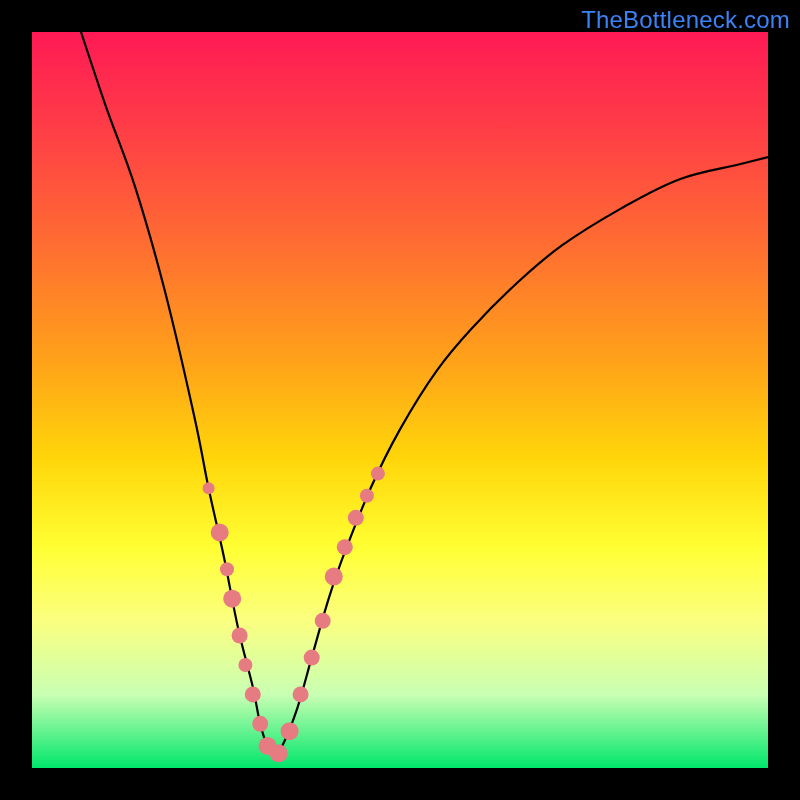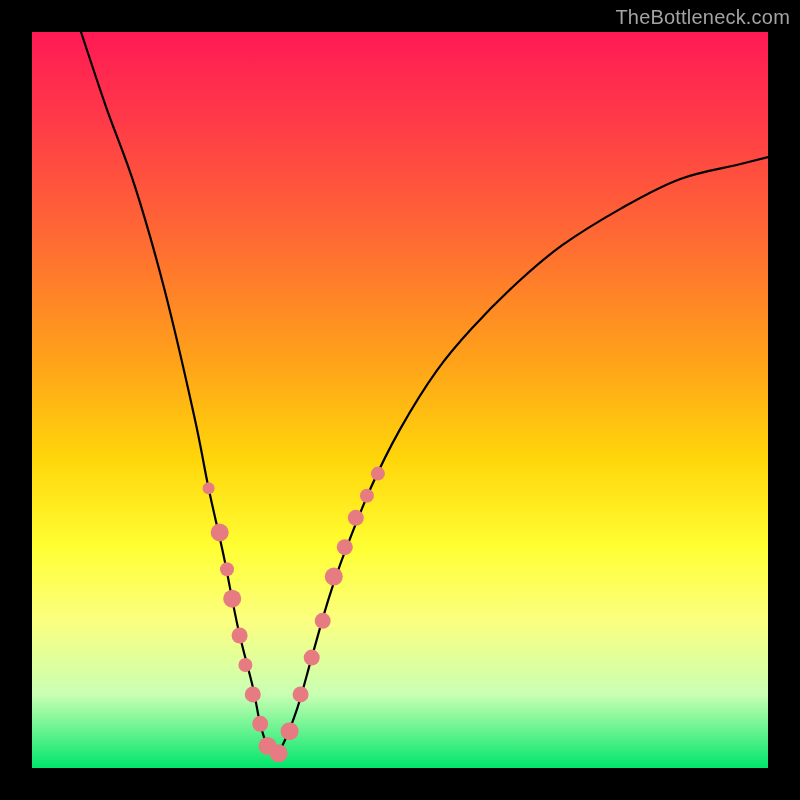--- a/index.html
+++ b/index.html
@@ -26,22 +26,22 @@
       #ffff33 70%,
       #fbff80 80%,
       #c9ffb3 90%,
       #00e66b 100%
     );
   }
   .watermark {
     position: absolute;
     top: 6px;
     right: 10px;
-    color: #a3a3a3;
-    font-size: 20px;
+    color: #3b82f6;
+    font-size: 24px;
     font-weight: 500;
     letter-spacing: 0.2px;
     user-select: none;
   }
   svg.overlay {
     position: absolute;
     left: 0;
     top: 0;
     width: 736px;
     height: 736px;

